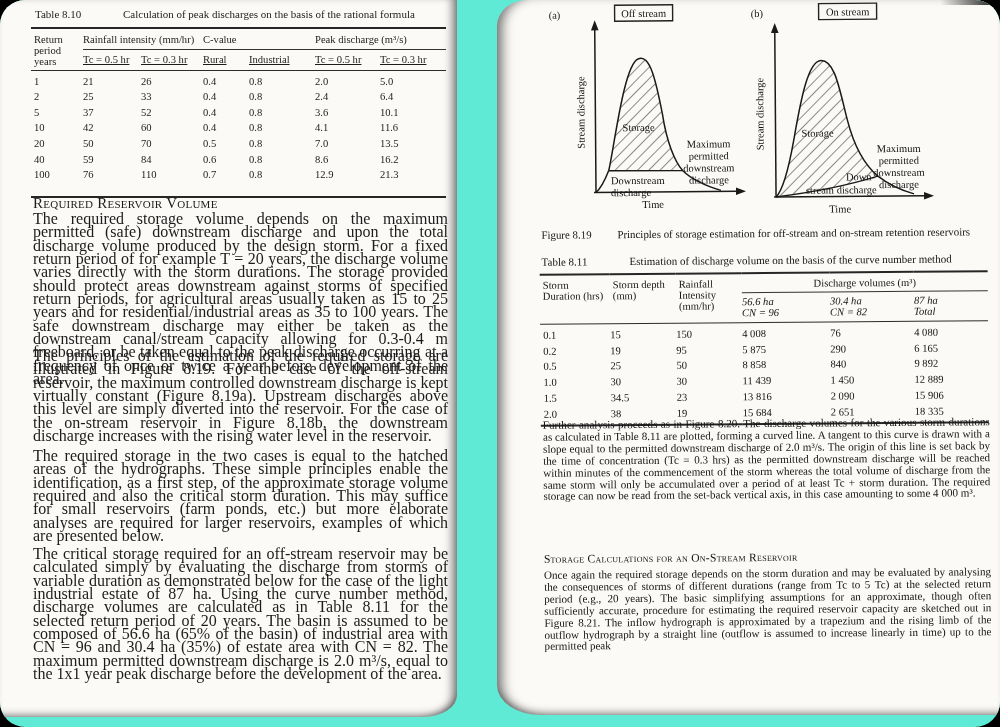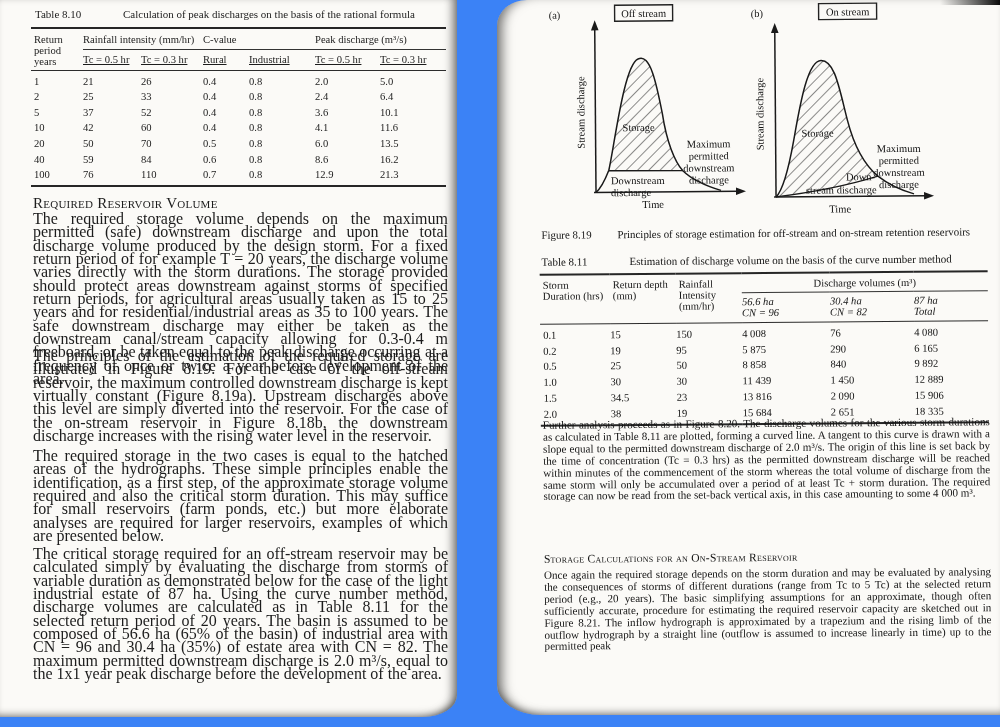--- a/index.html
+++ b/index.html
@@ -1,18 +1,18 @@
 <!DOCTYPE html>
 <html><head>
 <meta charset="utf-8">
 <style>
   html,body{margin:0;padding:0;}
   body{width:1000px;height:727px;background:#000;position:relative;
        font-family:"Liberation Serif", serif;color:#1c1c1c;}
-  .stage{position:absolute;inset:0;background:#3b82f6;overflow:hidden;}
+  .stage{position:absolute;inset:0;background:#5eead4;overflow:hidden;border-radius:25px;}
 
   
   .page{position:absolute;top:0;background:#fbfaf7;}
   .page-left{left:0;width:457px;height:717px;border-bottom-right-radius:34px 22px;
     box-shadow:inset -9px 0 10px -5px rgba(0,0,0,.55), inset 0 -7px 9px -6px rgba(0,0,0,.5);}
   .page-right{left:497px;width:503px;height:715px;
     border-top-left-radius:30px 26px;border-bottom-left-radius:44px 30px;
     box-shadow:inset 11px 0 12px -6px rgba(0,0,0,.55), inset 0 -7px 9px -6px rgba(0,0,0,.5);}
   .top-right-mark{position:absolute;top:0;right:0;width:60px;height:5px;
     background:linear-gradient(to left,#0a0a0a,rgba(0,0,0,0));}
@@ -35,21 +35,21 @@
   table{border-collapse:collapse;table-layout:fixed;}
   th,td{font-weight:normal;text-align:left;vertical-align:top;
         font-size:10.6px;line-height:11px;padding:0;}
   .t810{width:415px;border-top:2px solid #262626;border-bottom:2px solid #262626;}
   .t810 .grp{border-bottom:1px solid #333;padding:5px 2px 3px 0;}
   .t810 .rsp{padding:5px 2px 3px 3px;margin-top:28px;}
   .t810 thead .sub th{border-bottom:1.4px solid #2c2c2c;padding:4px 2px 4px 0;text-decoration:underline;}
   .t810 thead .sub th:first-child,.t810 .rsp{border-bottom:1.4px solid #2c2c2c;}
   .t810 tbody td{padding:4.6px 2px 0 0;height:11px;}
   .t810 tbody td:first-child{padding-left:3px;}
-  .t810 tbody tr:last-child td{padding-bottom:5px;}
+  .t810 tbody tr:last-child td{padding-bottom:16px;}
 
   .t811{width:448px;border-top:2px solid #262626;border-bottom:2px solid #262626;color:#141414;}
   .t811 .grp{border-bottom:1px solid #333;text-align:center;padding:4px 0 3px 0;}
   .t811 .rsp{padding:4px 2px 3px 3px;border-bottom:1.4px solid #2c2c2c;}
   .t811 thead .sub th{border-bottom:1.4px solid #2c2c2c;padding:3px 2px 4px 0;white-space:pre-line;font-style:italic;}
   .t811 tbody td{padding:4.8px 2px 0 0;height:11px;}
   .t811 tbody td:first-child{padding-left:3px;}
   .t811 tbody tr:last-child td{padding-bottom:5px;}
 
   
@@ -134,21 +134,21 @@
             <td>0.8</td>
             <td>4.1</td>
             <td>11.6</td>
           </tr>
         <tr>
             <td>20</td>
             <td>50</td>
             <td>70</td>
             <td>0.5</td>
             <td>0.8</td>
-            <td>6.0</td>
+            <td>7.0</td>
             <td>13.5</td>
           </tr>
         <tr>
             <td>40</td>
             <td>59</td>
             <td>84</td>
             <td>0.6</td>
             <td>0.8</td>
             <td>8.6</td>
             <td>16.2</td>
@@ -248,21 +248,21 @@
             <col style="width:70px">
             <col style="width:66px">
             <col style="width:66px">
             <col style="width:88px">
             <col style="width:84px">
             <col style="width:74px">
           </colgroup>
       <thead>
         <tr>
           <th class="rsp" rowspan="2">Storm Duration (hrs)</th>
-          <th class="rsp" rowspan="2">Return depth (mm)</th>
+          <th class="rsp" rowspan="2">Storm depth (mm)</th>
           <th class="rsp" rowspan="2">Rainfall Intensity (mm/hr)</th>
           <th class="grp" colspan="3">Discharge volumes (m³)</th>
         </tr>
         <tr class="sub">
           <th>56.6 ha
 CN = 96</th>
           <th>30.4 ha
 CN = 82</th>
           <th>87 ha
 Total</th>

